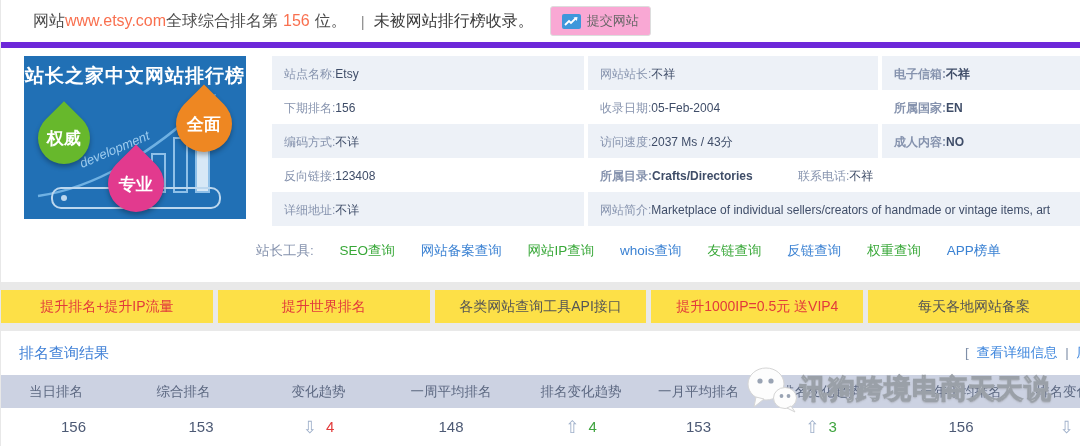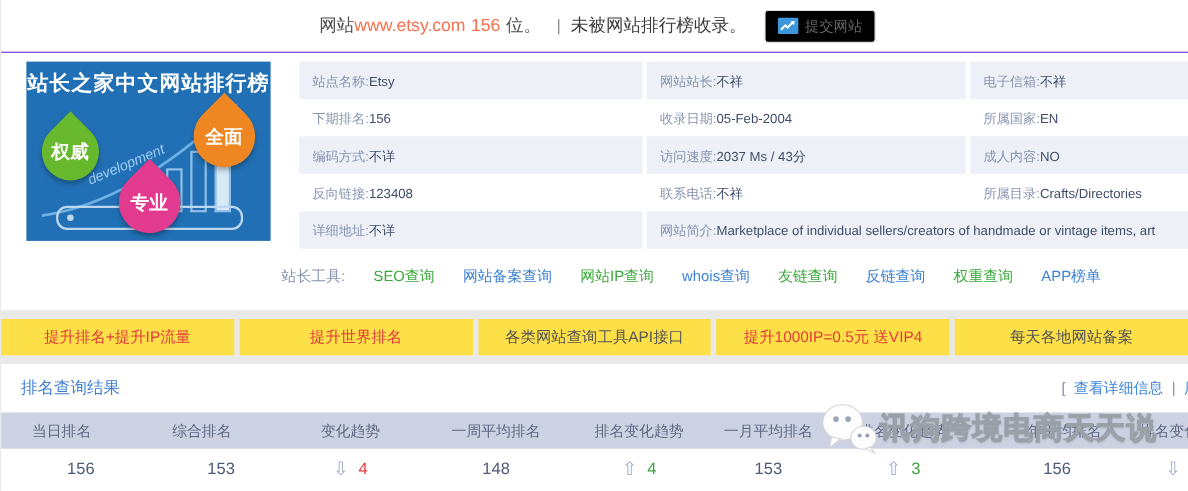--- a/index.html
+++ b/index.html
@@ -1,43 +1,43 @@
 <!DOCTYPE html>
 <html><head>
 <meta charset="utf-8">
 <style>
   * { margin:0; padding:0; box-sizing:border-box; }
   html,body { width:1080px; height:446px; overflow:hidden; }
   body { font-family:"Liberation Sans","DejaVu Sans",sans-serif; background:#fff; position:relative; border-left:1px solid #e8e8e8; }
 
   
-  .topbar { height:48px; display:flex; align-items:center; padding-left:5px; border-bottom:1px solid #6d28d9; font-size:16px; color:#4c4c4c;justify-content:center; }
+  .topbar { height:48px; display:flex; align-items:center; padding-left:32px; border-bottom:6px solid #6d28d9; font-size:16px; color:#4c4c4c; }
   .topbar .orange { color:#f9704f; }
   .topbar .rank { margin:0 5px; }
   .topbar .pipe { color:#8c8c8c; margin:0 9px 0 14px; font-size:15px; }
   .topbar .status { color:#3a3a3a; }
-  .submit-btn { margin-left:16px; display:inline-flex; align-items:center; gap:6px; border:1px solid #ddd; border-radius:3px; background:#000000; padding:5px 11px; font-size:13px; color:#666; cursor:pointer; }
+  .submit-btn { margin-left:16px; display:inline-flex; align-items:center; gap:6px; border:1px solid #ddd; border-radius:3px; background:#f9a8d4; padding:5px 11px; font-size:13px; color:#666; cursor:pointer; }
 
   
   .main-card { height:234px; display:flex; padding-top:8px; }
   .left-col { width:255px; flex:none; }
   .banner { position:relative; width:222px; height:163px; margin-left:23px; background:#2170b5; overflow:hidden; cursor:pointer; }
   .banner-title { position:absolute; top:7px; left:0; width:100%; text-align:center; color:#fff; font-size:19px; font-weight:bold; letter-spacing:1px; z-index:2; }
   .banner svg.scene { position:absolute; left:0; top:0; z-index:1; }
   .drop { position:absolute; width:52px; height:52px; border-radius:0 50% 50% 50%; transform:rotate(45deg); display:flex; align-items:center; justify-content:center; box-shadow:2px 2px 5px rgba(0,0,0,.3); z-index:3; }
   .drop span { transform:rotate(-45deg); color:#fff; font-size:17px; font-weight:bold; }
   .caption { width:222px; margin:15px 0 0 23px; text-align:center; color:#999; font-size:13px; }
 
   
   .info-col { flex:1; min-width:0; }
   .info-row { display:flex; height:34px; line-height:36px; font-size:12px; white-space:nowrap;padding-left:16px; }
   .info-cell { padding-left:12px; overflow:hidden; }
   .info-cell.c1 { width:312px; flex:none; margin-right:4px; }
   .info-cell.c2 { width:290px; flex:none; margin-right:4px; }
-  .info-cell.c3 { flex:1; }
+  .info-cell.c3 { flex:1;font-weight:bold; }
   .info-cell.span2 { flex:1; margin-right:0; }
   .info-row.odd .info-cell { background:#edf1f7; }
   .ilabel { color:#8693ae; }
   .ivalue { color:#3f4d68; }
 
   .tools-row { margin:10px 0 0 0; font-size:13.5px; line-height:30px; white-space:nowrap; }
   .tools-label { color:#8693ae; }
   .tool-link { margin-left:22px; cursor:pointer; text-decoration:none; }
   .tool-link.green { color:#39a839; }
   .tool-link.blue { color:#3b82d3; }
@@ -70,20 +70,21 @@
   .watermark { position:absolute; top:34px; right:28px; display:flex; align-items:center; z-index:10; pointer-events:none; }
   .watermark-text { font-size:27px; font-weight:bold; color:#f7f7f7; letter-spacing:1px;
     -webkit-text-stroke:1px #9aa0a8; text-shadow:0 1px 2px rgba(110,110,110,.55); margin-left:2px; }
 </style>
 </head>
 <body>
 
 <div class="topbar">
   <span>网站</span>
     <span class="orange">www.etsy.com</span>
+    <span>全球综合排名第</span>
     <span class="orange rank">156</span>
     <span>位。</span>
   <span class="pipe">|</span>
   <span class="status">未被网站排行榜收录。</span>
   <button class="submit-btn">
     <svg width="19" height="15" viewBox="0 0 19 15">
       <rect x="0" y="0" width="19" height="15" rx="2" fill="#3e97db"></rect>
       <polyline points="3,11 7,7 9,9 14,4" fill="none" stroke="#fff" stroke-width="1.8"></polyline>
       <polygon points="15.5,3 11.5,3.6 14.9,7 " fill="#fff"></polygon>
     </svg>
@@ -128,22 +129,22 @@
       <div class="info-cell c2"><span class="ilabel">收录日期:</span><span class="ivalue">05-Feb-2004</span></div>
       <div class="info-cell c3"><span class="ilabel">所属国家:</span><span class="ivalue">EN</span></div>
     </div>
     <div class="info-row odd">
       <div class="info-cell c1"><span class="ilabel">编码方式:</span><span class="ivalue">不详</span></div>
       <div class="info-cell c2"><span class="ilabel">访问速度:</span><span class="ivalue">2037 Ms / 43分</span></div>
       <div class="info-cell c3"><span class="ilabel">成人内容:</span><span class="ivalue">NO</span></div>
     </div>
     <div class="info-row">
       <div class="info-cell c1"><span class="ilabel">反向链接:</span><span class="ivalue">123408</span></div>
+      <div class="info-cell c3"><span class="ilabel">所属目录:</span><span class="ivalue">Crafts/Directories</span></div>
       <div class="info-cell c2"><span class="ilabel">联系电话:</span><span class="ivalue">不祥</span></div>
-      <div class="info-cell c3"><span class="ilabel">所属目录:</span><span class="ivalue">Crafts/Directories</span></div>
     </div>
     <div class="info-row odd">
       <div class="info-cell c1"><span class="ilabel">详细地址:</span><span class="ivalue">不详</span></div>
       <div class="info-cell span2"><span class="ilabel">网站简介:</span><span class="ivalue">Marketplace of individual sellers/creators of handmade or vintage items, art</span></div>
     </div>
 
     <div class="tools-row">
       <span class="tools-label">站长工具:</span>
       <a class="tool-link green">SEO查询</a>
       <a class="tool-link blue">网站备案查询</a>

